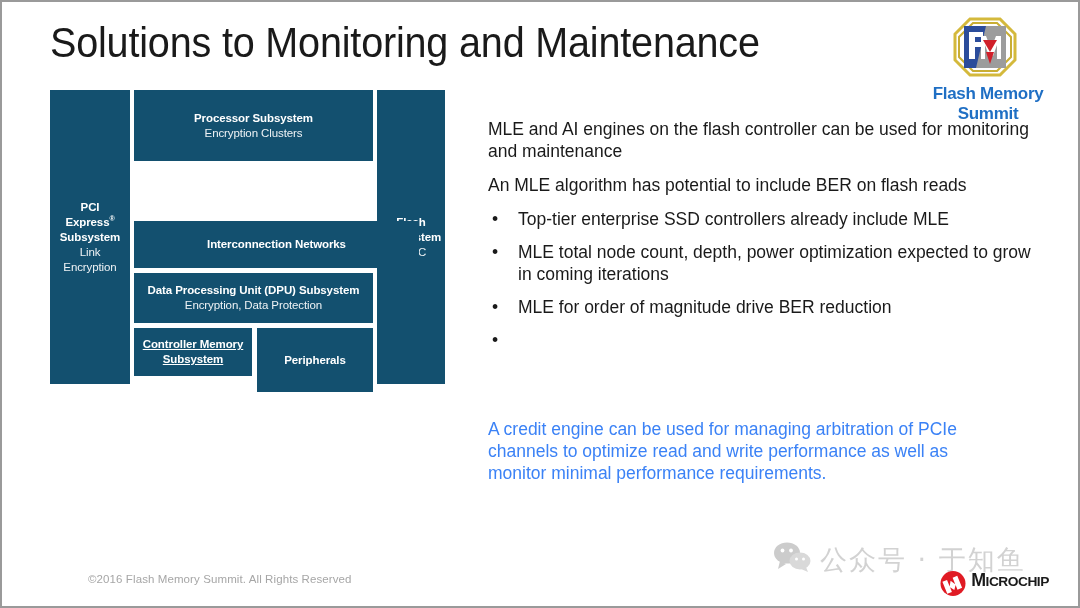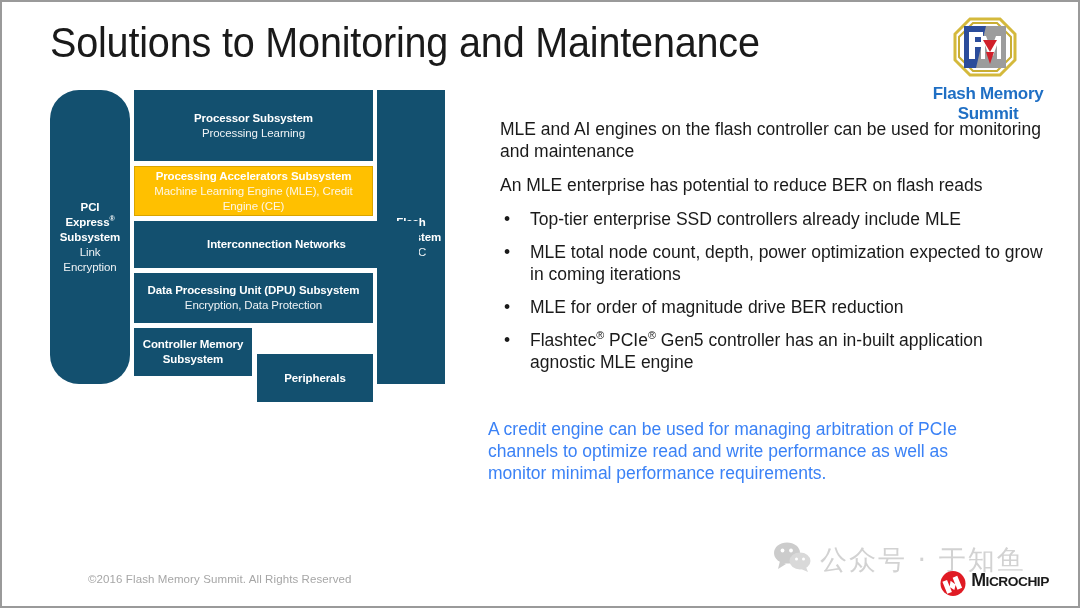--- a/index.html
+++ b/index.html
@@ -98,39 +98,38 @@
     color: #eef2f5;
     letter-spacing: -0.1px;
   }
   .blk.amber {
     background: #FFC000;
     border: 1px solid #d9a400;
   }
   .blk.amber .t1 { color: #ffffff; }
   .blk.amber .t2 { color: #fdf6e6; }
 
-  #blk-pcie   { left: 0px;   top: 0px;   width: 80px;  height: 294px; border-radius: 29px; }
+  #blk-pcie   { left: 0px;   top: 0px;   width: 80px;  height: 294px; }
   #blk-flash  { left: 327px; top: 0px;   width: 68px;  height: 294px; }
   #blk-proc   { left: 84px;  top: 0px;   width: 239px; height: 71px; }
   #blk-accel  { left: 84px;  top: 76px;  width: 239px; height: 50px; }
   #blk-icn    { left: 84px;  top: 131px; width: 285px; height: 47px; }
   #blk-dpu    { left: 84px;  top: 183px; width: 239px; height: 50px; }
-  #blk-cms    { left: 84px;  top: 238px; width: 118px; height: 48px; }
-  #blk-periph { left: 207px; top: 238px; width: 116px; height: 48px; margin-top: 26px; }
+  #blk-cms    { left: 84px;  top: 238px; width: 118px; height: 48px; text-decoration: underline; }
+  #blk-periph { left: 207px; top: 238px; width: 116px; height: 64px; }
 
   
   #body-copy {
     position: absolute;
     left: 486px;
     top: 116px;
     width: 546px;
     color: #1a1a1a;
     font-size: 17.5px;
     line-height: 22px;
-    margin-left: 12px;
   }
   .para {
     margin: 0 0 12px 0;
   }
   ul.bullets {
     list-style: none;
     margin: 4px 0 0 0;
     padding: 0;
   }
   ul.bullets > li {
@@ -242,27 +241,23 @@
     </div>
 
     <div class="blk" id="blk-flash">
       <div class="t1">Flash</div>
       <div class="t1">Subsystem</div>
       <div class="t2">LDPC</div>
     </div>
 
     <div class="blk" id="blk-proc">
       <div class="t1">Processor Subsystem</div>
-      <div class="t2">Processing Learning</div>
-    </div>
-
-    <div class="blk amber" id="blk-accel">
-      <div class="t1">Processing Accelerators Subsystem</div>
-      <div class="t2">Machine Learning Engine (MLE), Credit Engine (CE)</div>
-    </div>
+      <div class="t2">Encryption Clusters</div>
+    </div>
+
 
     <div class="blk" id="blk-icn">
       <div class="t1">Interconnection Networks</div>
     </div>
 
     <div class="blk" id="blk-dpu">
       <div class="t1">Data Processing Unit (DPU) Subsystem</div>
       <div class="t2">Encryption, Data Protection</div>
     </div>
 
@@ -271,37 +266,36 @@
     </div>
 
     <div class="blk" id="blk-periph">
       <div class="t1">Peripherals</div>
     </div>
 
   </div>
 
   <div id="body-copy">
     <p class="para">MLE and AI engines on the flash controller can be used for monitoring and maintenance</p>
-    <p class="para">An MLE enterprise has potential to reduce BER on flash reads</p>
+    <p class="para">An MLE algorithm has potential to include BER on flash reads</p>
     <ul class="bullets">
       <li>
         <span class="dot">•</span>
         <span>  Top-tier enterprise SSD controllers already include MLE</span>
       </li>
       <li>
         <span class="dot">•</span>
         <span>MLE total node count, depth, power optimization expected to grow in coming iterations</span>
       </li>
       <li>
         <span class="dot">•</span>
         <span>MLE for order of magnitude drive BER reduction</span>
       </li>
       <li>
         <span class="dot">•</span>
-        <span>Flashtec<sup>®</sup> PCIe<sup>®</sup> Gen5 controller has an in-built application agnostic MLE engine</span>
       </li>
     </ul>
   </div>
 
   <div id="closing-para">A credit engine can be used for managing arbitration of PCIe channels to optimize read and write performance as well as monitor minimal performance requirements.</div>
 
   <div id="copyright">©2016 Flash Memory Summit. All Rights Reserved</div>
 
   <div id="watermark">
     <svg id="wechat-icon" viewBox="0 0 40 30" xmlns="http://www.w3.org/2000/svg">

